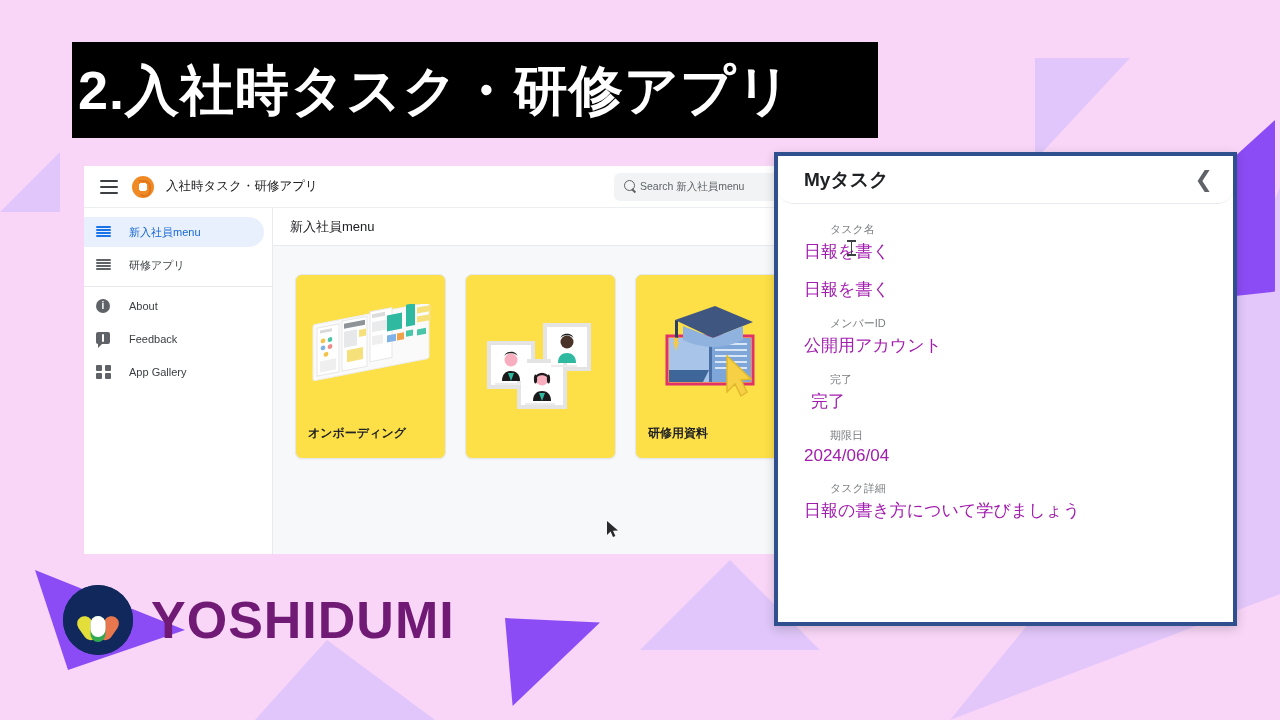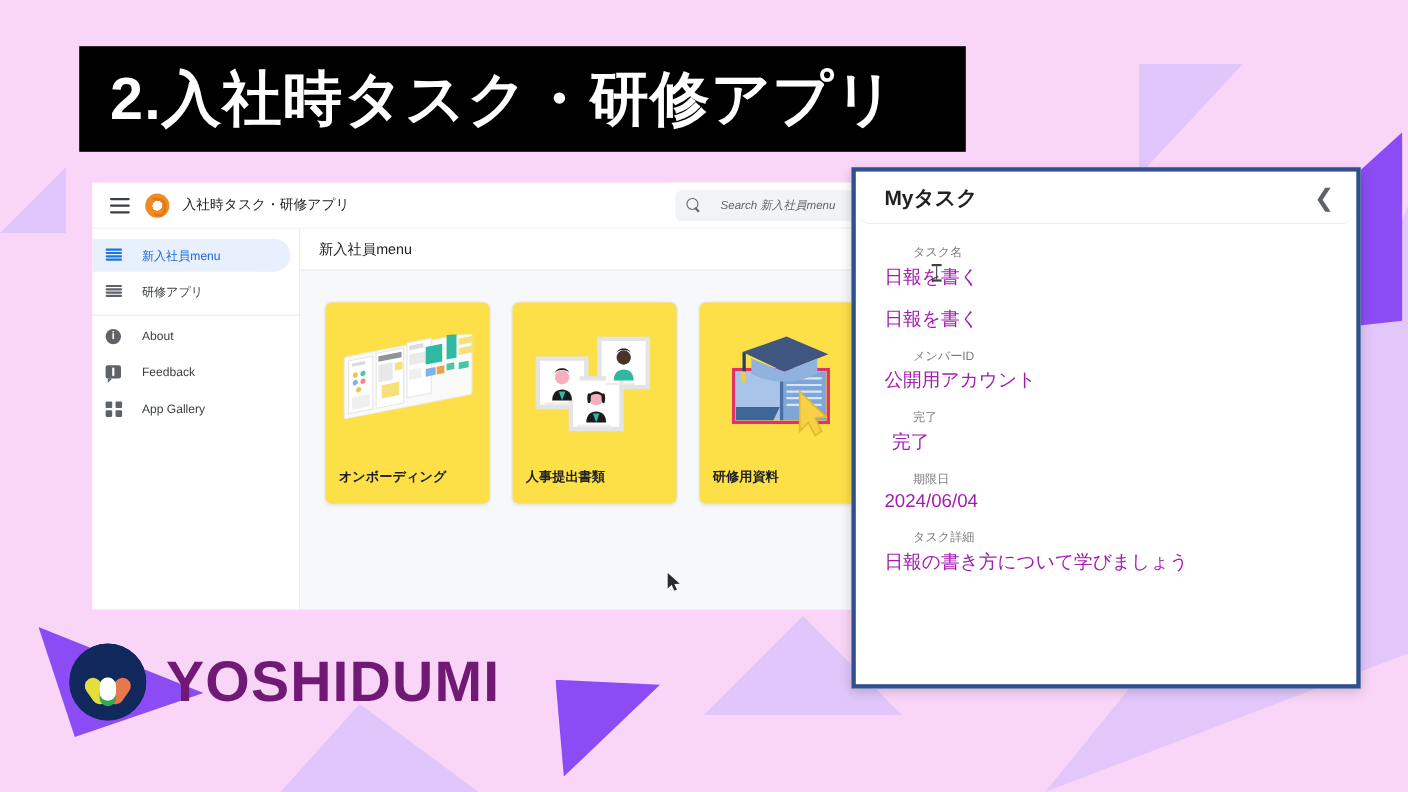--- a/index.html
+++ b/index.html
@@ -48,21 +48,21 @@
     background: #8c4cf5; clip-path: polygon(0 0, 100% 5%, 8% 100%);
   }
   .tri-lav-4 {
     position: absolute; left: 640px; top: 560px; width: 180px; height: 90px;
     background: #e0c6fa; clip-path: polygon(50% 0, 100% 100%, 0 100%);
   }
 
   
   #title-banner {
     position: absolute; left: 72px; top: 42px; width: 806px; height: 96px;
-    background: #000; display: flex; align-items: center; padding-left: 28px; text-align: center;
+    background: #000; display: flex; align-items: center; padding-left: 6px; text-align: center;
   }
   #title-banner .t {
     color: #fff; font-size: 54px; font-weight: bold; letter-spacing: 1px;
     white-space: nowrap; line-height: 1;
   }
 
   
   #app-window {
     position: absolute; left: 84px; top: 166px; width: 745px; height: 388px;
     background: #fff; overflow: hidden;
@@ -90,21 +90,21 @@
   }
   #search-box .mag { width: 13px; height: 13px; position: relative; flex: 0 0 auto; }
   #search-box .mag::before {
     content: ""; position: absolute; left: 0; top: 0; width: 9px; height: 9px;
     border: 1.6px solid #5f6368; border-radius: 50%;
   }
   #search-box .mag::after {
     content: ""; position: absolute; left: 8px; top: 8px; width: 5px; height: 1.6px;
     background: #5f6368; transform: rotate(45deg); transform-origin: left center;
   }
-  #search-ph { font-size: 10.5px; color: #5f6368; margin-left: 18px; white-space: nowrap; font-style: italic; }
+  #search-ph { font-size: 10.5px; color: #5f6368; margin-left: 3px; white-space: nowrap; }
 
   #app-body { display: flex; height: calc(100% - 42px); }
 
   
   #sidebar {
     width: 189px; flex: 0 0 189px; background: #fff;
     border-right: 1px solid #e8eaed; padding-top: 6px;
   }
   .nav-item {
     display: flex; align-items: center; height: 30px; padding-left: 12px;
@@ -343,21 +343,20 @@
                   <circle cx="61" cy="62" r="6.5" fill="#f9aec0"></circle>
                   <path d="M54 62c0-8 14-8 14 0l-1.5 0c0-5-11-5-11 0z" fill="#1b1b1b"></path>
                   <ellipse cx="54.5" cy="62" rx="1.6" ry="4.5" fill="#1b1b1b"></ellipse>
                   <ellipse cx="67.5" cy="62" rx="1.6" ry="4.5" fill="#1b1b1b"></ellipse>
                   <path d="M52 84c0-7 4-10 9-10s9 3 9 10z" fill="#1b1b1b"></path>
                   <path d="M58 76h6l-3 8z" fill="#2fb9a1"></path>
                   <rect x="44" y="86" width="30" height="2" fill="#ececec"></rect>
                 </g>
               </svg>
             </div>
-            <div class="cap">人事提出書類</div>
           </div>
 
           <div class="card">
             <div class="art">
               <svg width="115" height="100" viewBox="0 0 115 100">
                 <rect x="14" y="36" width="86" height="48" fill="none" stroke="#e0316b" stroke-width="3"></rect>
                 <path d="M16 38h40v44H16z" fill="#a8c4e8"></path>
                 <path d="M58 38h40v44H58z" fill="#7fa6d8"></path>
                 <g stroke="#d8e6f6" stroke-width="2" fill="none">
                   <path d="M62 44h32"></path>

